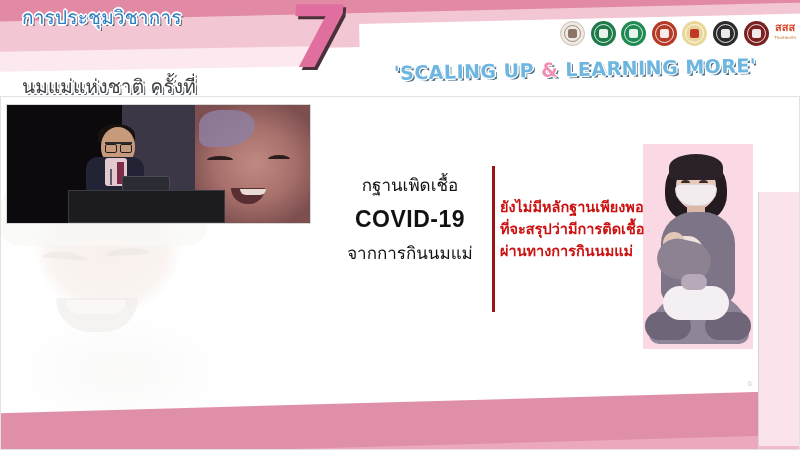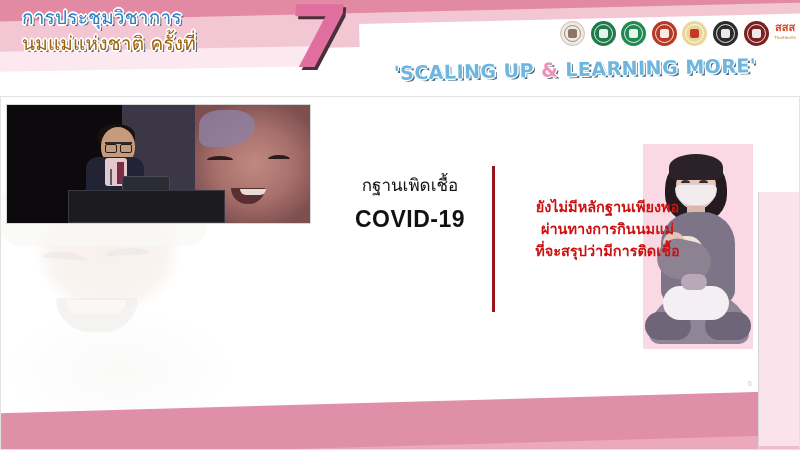--- a/index.html
+++ b/index.html
@@ -45,21 +45,21 @@
     font-family:"DejaVu Sans", sans-serif;
     font-weight:normal; font-size:19px; line-height:26px;
     letter-spacing:0.2px; 
     color:#2b7fc4;
     -webkit-text-stroke:0px;
     text-shadow:
       1.6px 0 0 #ffffff, -1.6px 0 0 #ffffff, 0 1.6px 0 #ffffff, 0 -1.6px 0 #ffffff,
       1.2px 1.2px 0 #ffffff, -1.2px 1.2px 0 #ffffff, 1.2px -1.2px 0 #ffffff, -1.2px -1.2px 0 #ffffff,
       2.6px 2.2px 0 #5a6a76;
   }
-  .title-th .l2 { color:#a16207; display:block; }
+  .title-th .l2 { color:#404040; display:block;margin-top:43px; }
   .title-date {
     position:absolute; left:22px; top:58px; width:290px;
     text-align:center;
     font-family:"DejaVu Sans", sans-serif;
     font-weight:bold; font-size:15px; letter-spacing:1px;
     color:#2a2a2a;
   }
 
   .big-seven {
     position:absolute; left:288px; top:-6px;
@@ -174,21 +174,21 @@
   .qblock {
     position:absolute; left:330px; top:72px; width:160px;
     text-align:center; color:#111111;
     font-family:"DejaVu Sans", sans-serif; font-size:17px; line-height:34px;
   }
   .qblock .covid { font-family:"Liberation Sans", sans-serif; font-weight:bold; letter-spacing:.5px; font-size:23px; }
 
   
   .ablock {
     position:absolute; left:500px; top:100px; width:215px;
-    text-align:center; color:#cc1111;
+    color:#cc1111;
     font-family:"DejaVu Sans", sans-serif; font-weight:bold; font-size:14.5px; line-height:22px;
     z-index:3;
   }
 
   
   .illus {
     position:absolute; left:643px; top:48px; width:110px; height:205px;
     background:#fbd9e4; overflow:hidden; z-index:2;
   }
   .il-hair-back { position:absolute; left:22px; top:12px; width:62px; height:66px; border-radius:50% 50% 42% 42%; background:#241b20; }
@@ -315,20 +315,21 @@
       <div class="shirt"></div>
       <div class="tie"></div>
       <div class="mic"></div>
       <div class="laptop"></div>
       <div class="podium"></div>
     </div>
 
     <div class="qblock">
       <div>กฐานเพิดเชื้อ</div>
       <div class="covid">COVID-19</div>
+      <div>จากการกินนมแม่</div>
     </div>
 
     <div class="divider"></div>
 
     <div class="illus">
       <div class="il-hair-back"></div>
       <div class="il-face"></div>
       <div class="il-hair-front"></div>
       <div class="il-eye1"></div>
       <div class="il-eye2"></div>
@@ -340,22 +341,22 @@
       <div class="il-leg2"></div>
       <div class="il-blanket"></div>
       <div class="il-baby"></div>
       <div class="il-baby-head"></div>
       <div class="il-arm"></div>
       <div class="il-hand"></div>
     </div>
 
     <div class="ablock">
       <div>ยังไม่มีหลักฐานเพียงพอ</div>
+      <div>ที่จะสรุปว่ามีการติดเชื้อ</div>
       <div>ผ่านทางการกินนมแม่</div>
-      <div>ที่จะสรุปว่ามีการติดเชื้อ</div>
     </div>
 
     <div class="pagenum">6</div>
 
     <div class="bottom-bar"></div>
     <div class="bottom-bar-lite"></div>
 
     <div class="rail">
       <div class="rail-pink"></div>
       <div class="rail-pink2"></div>

